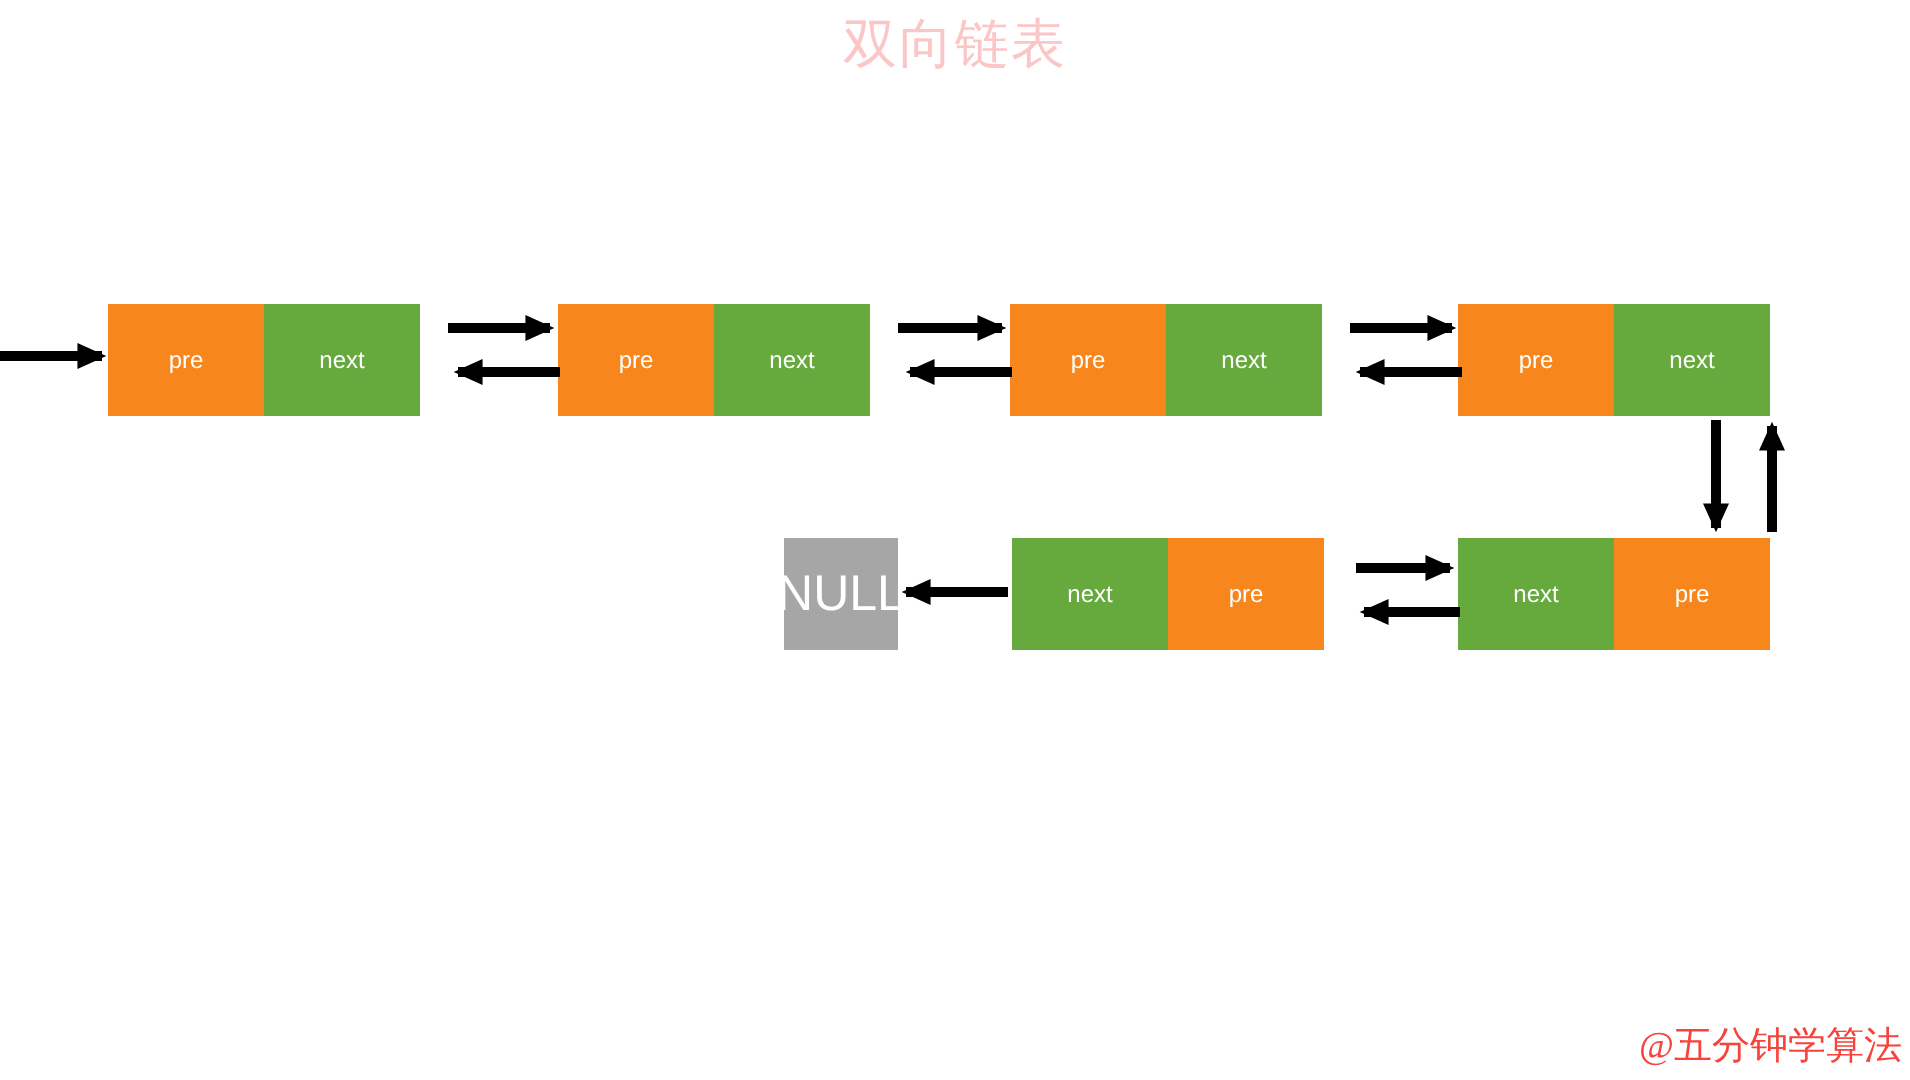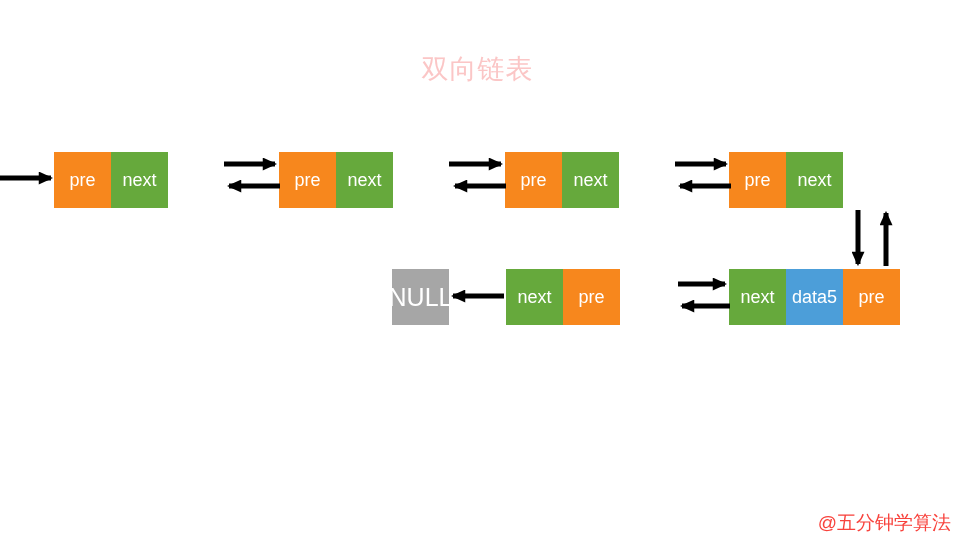--- a/index.html
+++ b/index.html
@@ -5,30 +5,29 @@
   html,body{margin:0;padding:0;}
   body{
     width:955px;height:540px;position:relative;overflow:hidden;
     background:#ffffff;
     font-family:"Liberation Sans","DejaVu Sans",sans-serif;
   }
   .page-title{
     position:absolute;top:4px;left:0;width:955px;
     text-align:center;font-size:27px;letter-spacing:1px;
     color:var(--titlePink,#fbc6c6);
-    margin-top:47px;
   }
   .watermark{
     position:absolute;right:4px;bottom:4px;
-    font-size:19px;color:var(--watermarkRed,#f8423c);
+    font-size:19px;color:var(--watermarkRed,#f8423c);font-family:Liberation Serif, serif;
   }
   .node{position:absolute;display:flex;height:56px;}
   .cell{
-    width:57px;height:56px;display:flex;align-items:center;justify-content:center;
-    color:#ffffff;font-size:18px;line-height:1;
+    width:78px;height:56px;display:flex;align-items:center;justify-content:center;
+    color:#ffffff;font-size:12px;line-height:1;
   }
   .cell.orange{background:var(--orange,#f7871d);}
   .cell.blue{background:var(--blue,#4c9ed9);}
   .cell.green{background:var(--green,#66a93c);}
   .null-box{
     position:absolute;left:392px;top:269px;width:57px;height:56px;
     background:var(--gray,#a6a6a6);
     display:flex;align-items:center;justify-content:center;
     color:#ffffff;font-size:25px;
   }
@@ -63,21 +62,20 @@
   <div class="cell green">next</div>
 </div>
 
 <div class="null-box">NULL</div>
 <div class="node" id="node6">
   <div class="cell green">next</div>
   <div class="cell orange">pre</div>
 </div>
 <div class="node" id="node5">
   <div class="cell green">next</div>
-  <div class="cell blue">data5</div>
   <div class="cell orange">pre</div>
 </div>
 
 <svg class="arrows" width="955" height="540" viewBox="0 0 955 540">
   <defs>
     <marker id="ah" viewBox="0 0 10 9" refX="8.5" refY="4.5" markerWidth="3" markerHeight="2.6" orient="auto">
       <path d="M0,0 L10,4.5 L0,9 z" fill="#000"></path>
     </marker>
   </defs>
   <line x1="0" y1="178" x2="51" y2="178" marker-end="url(#ah)"></line>

